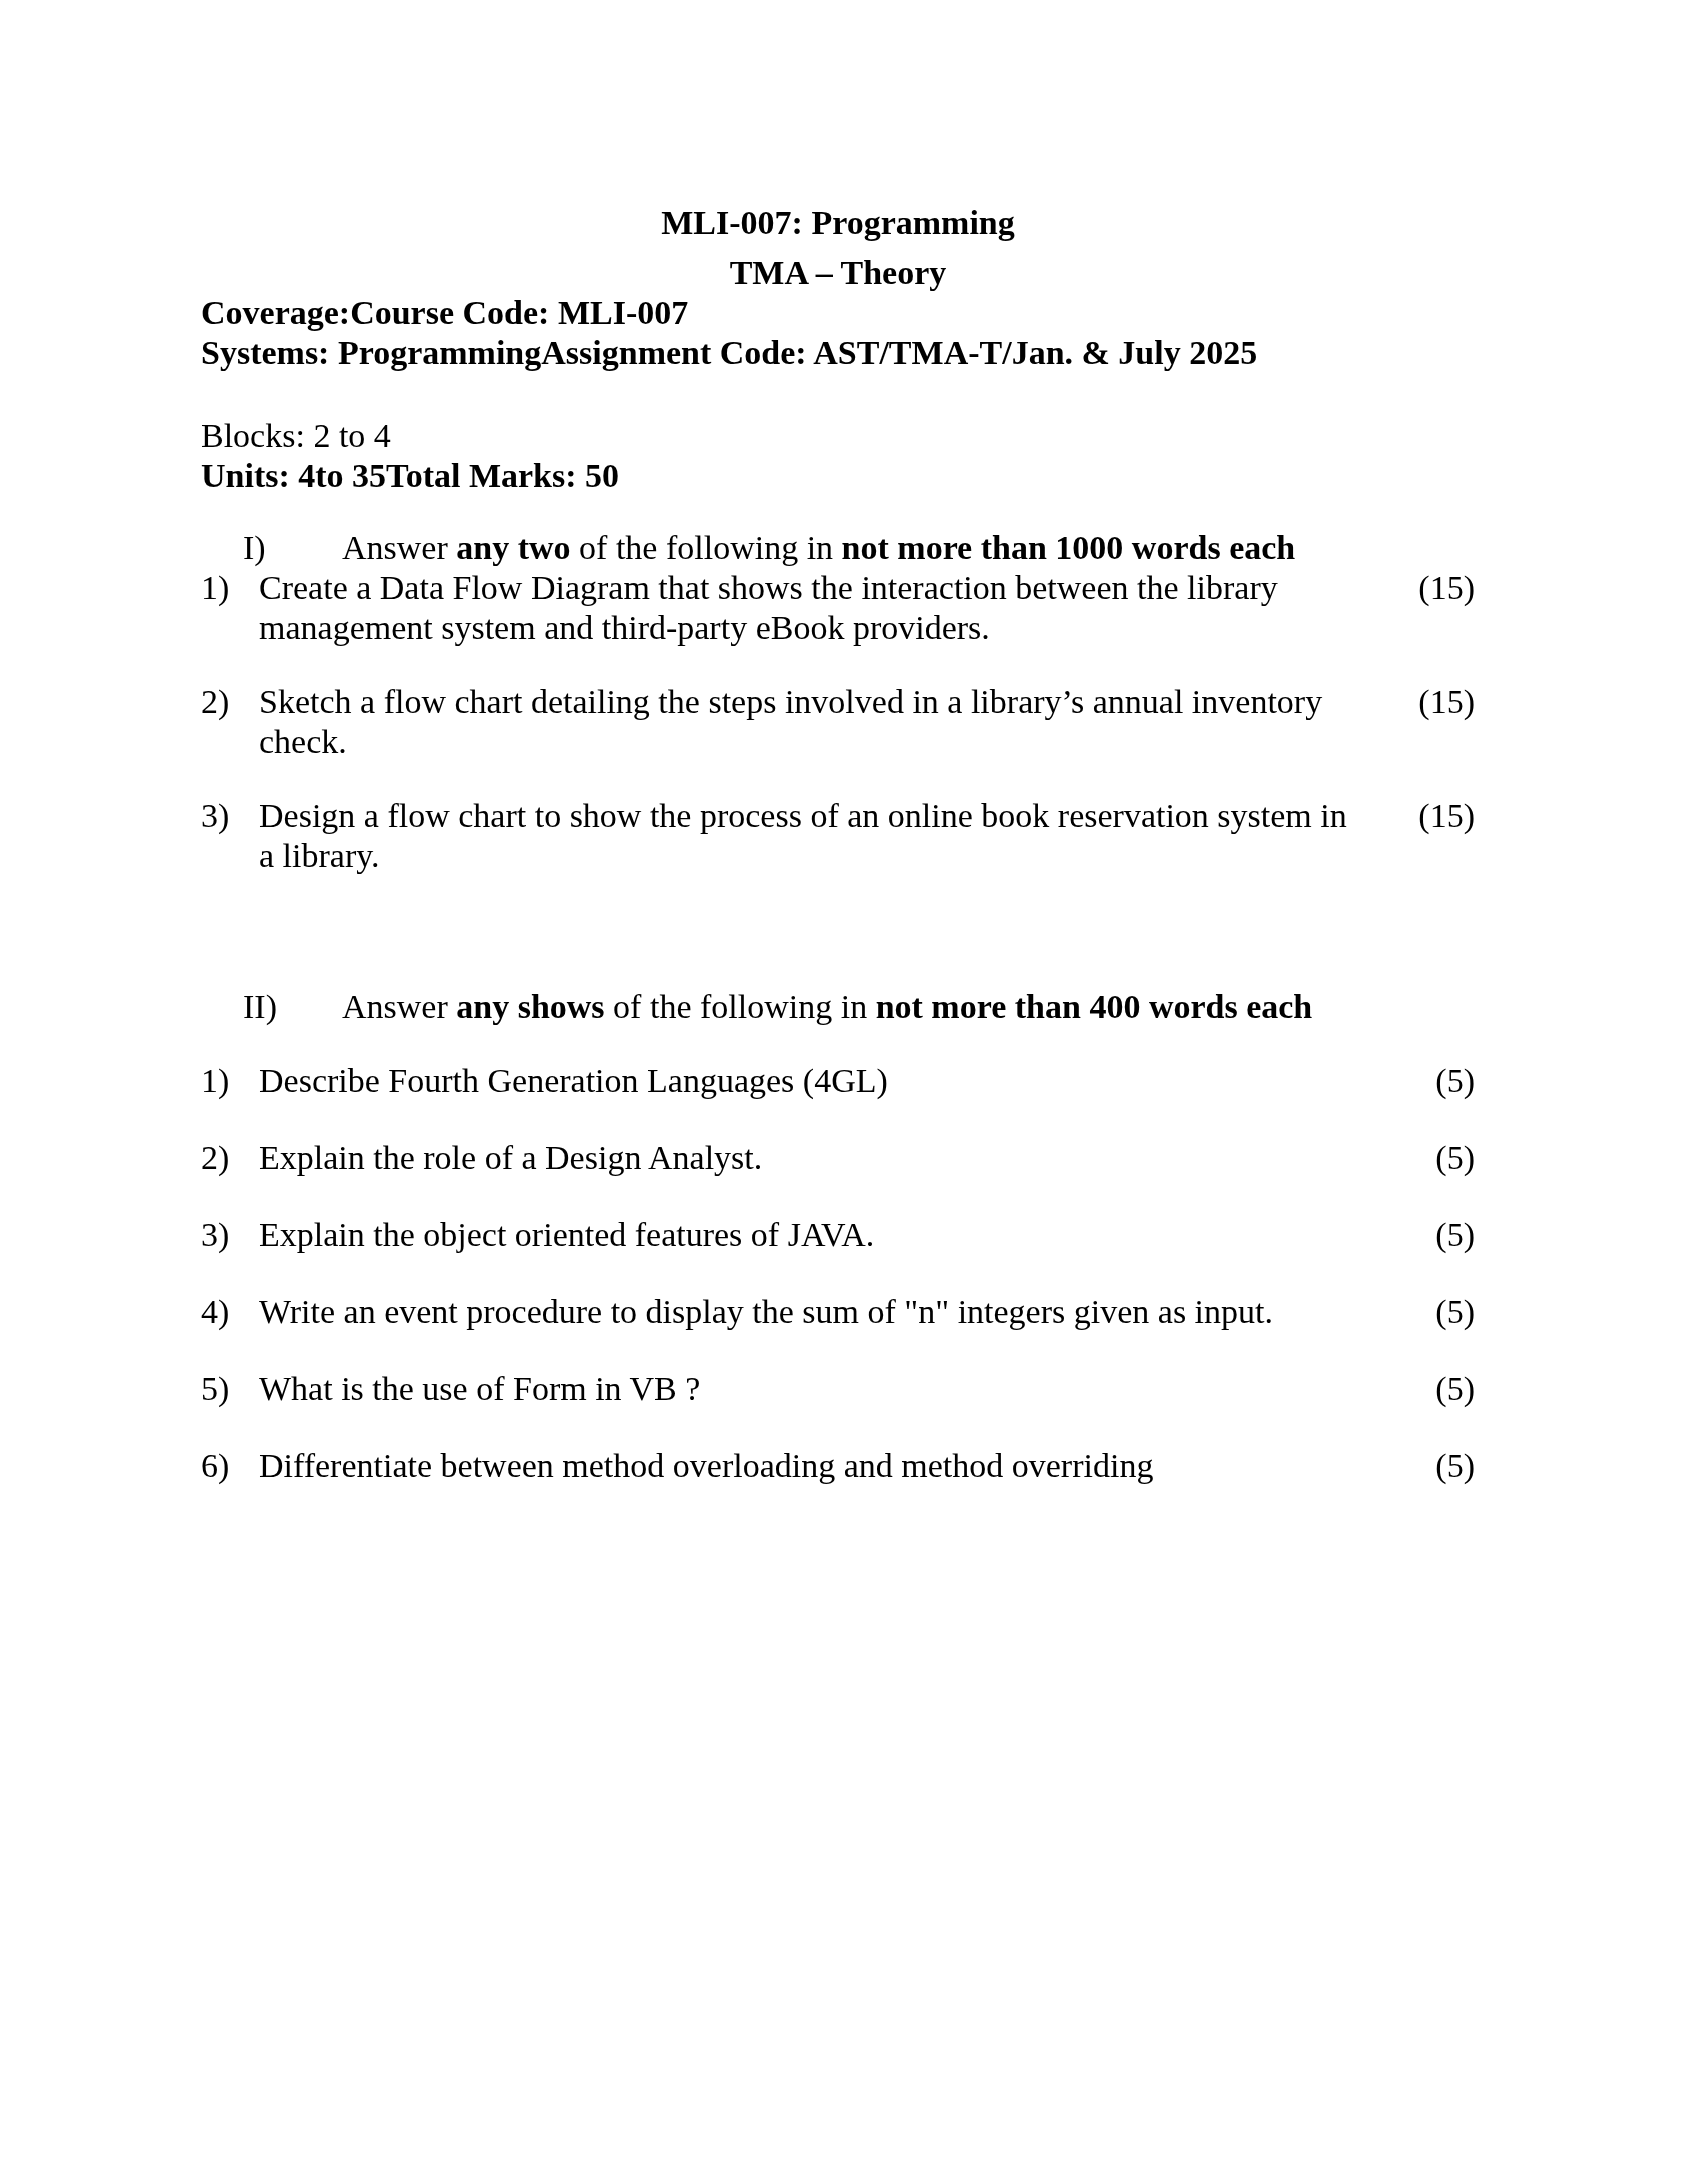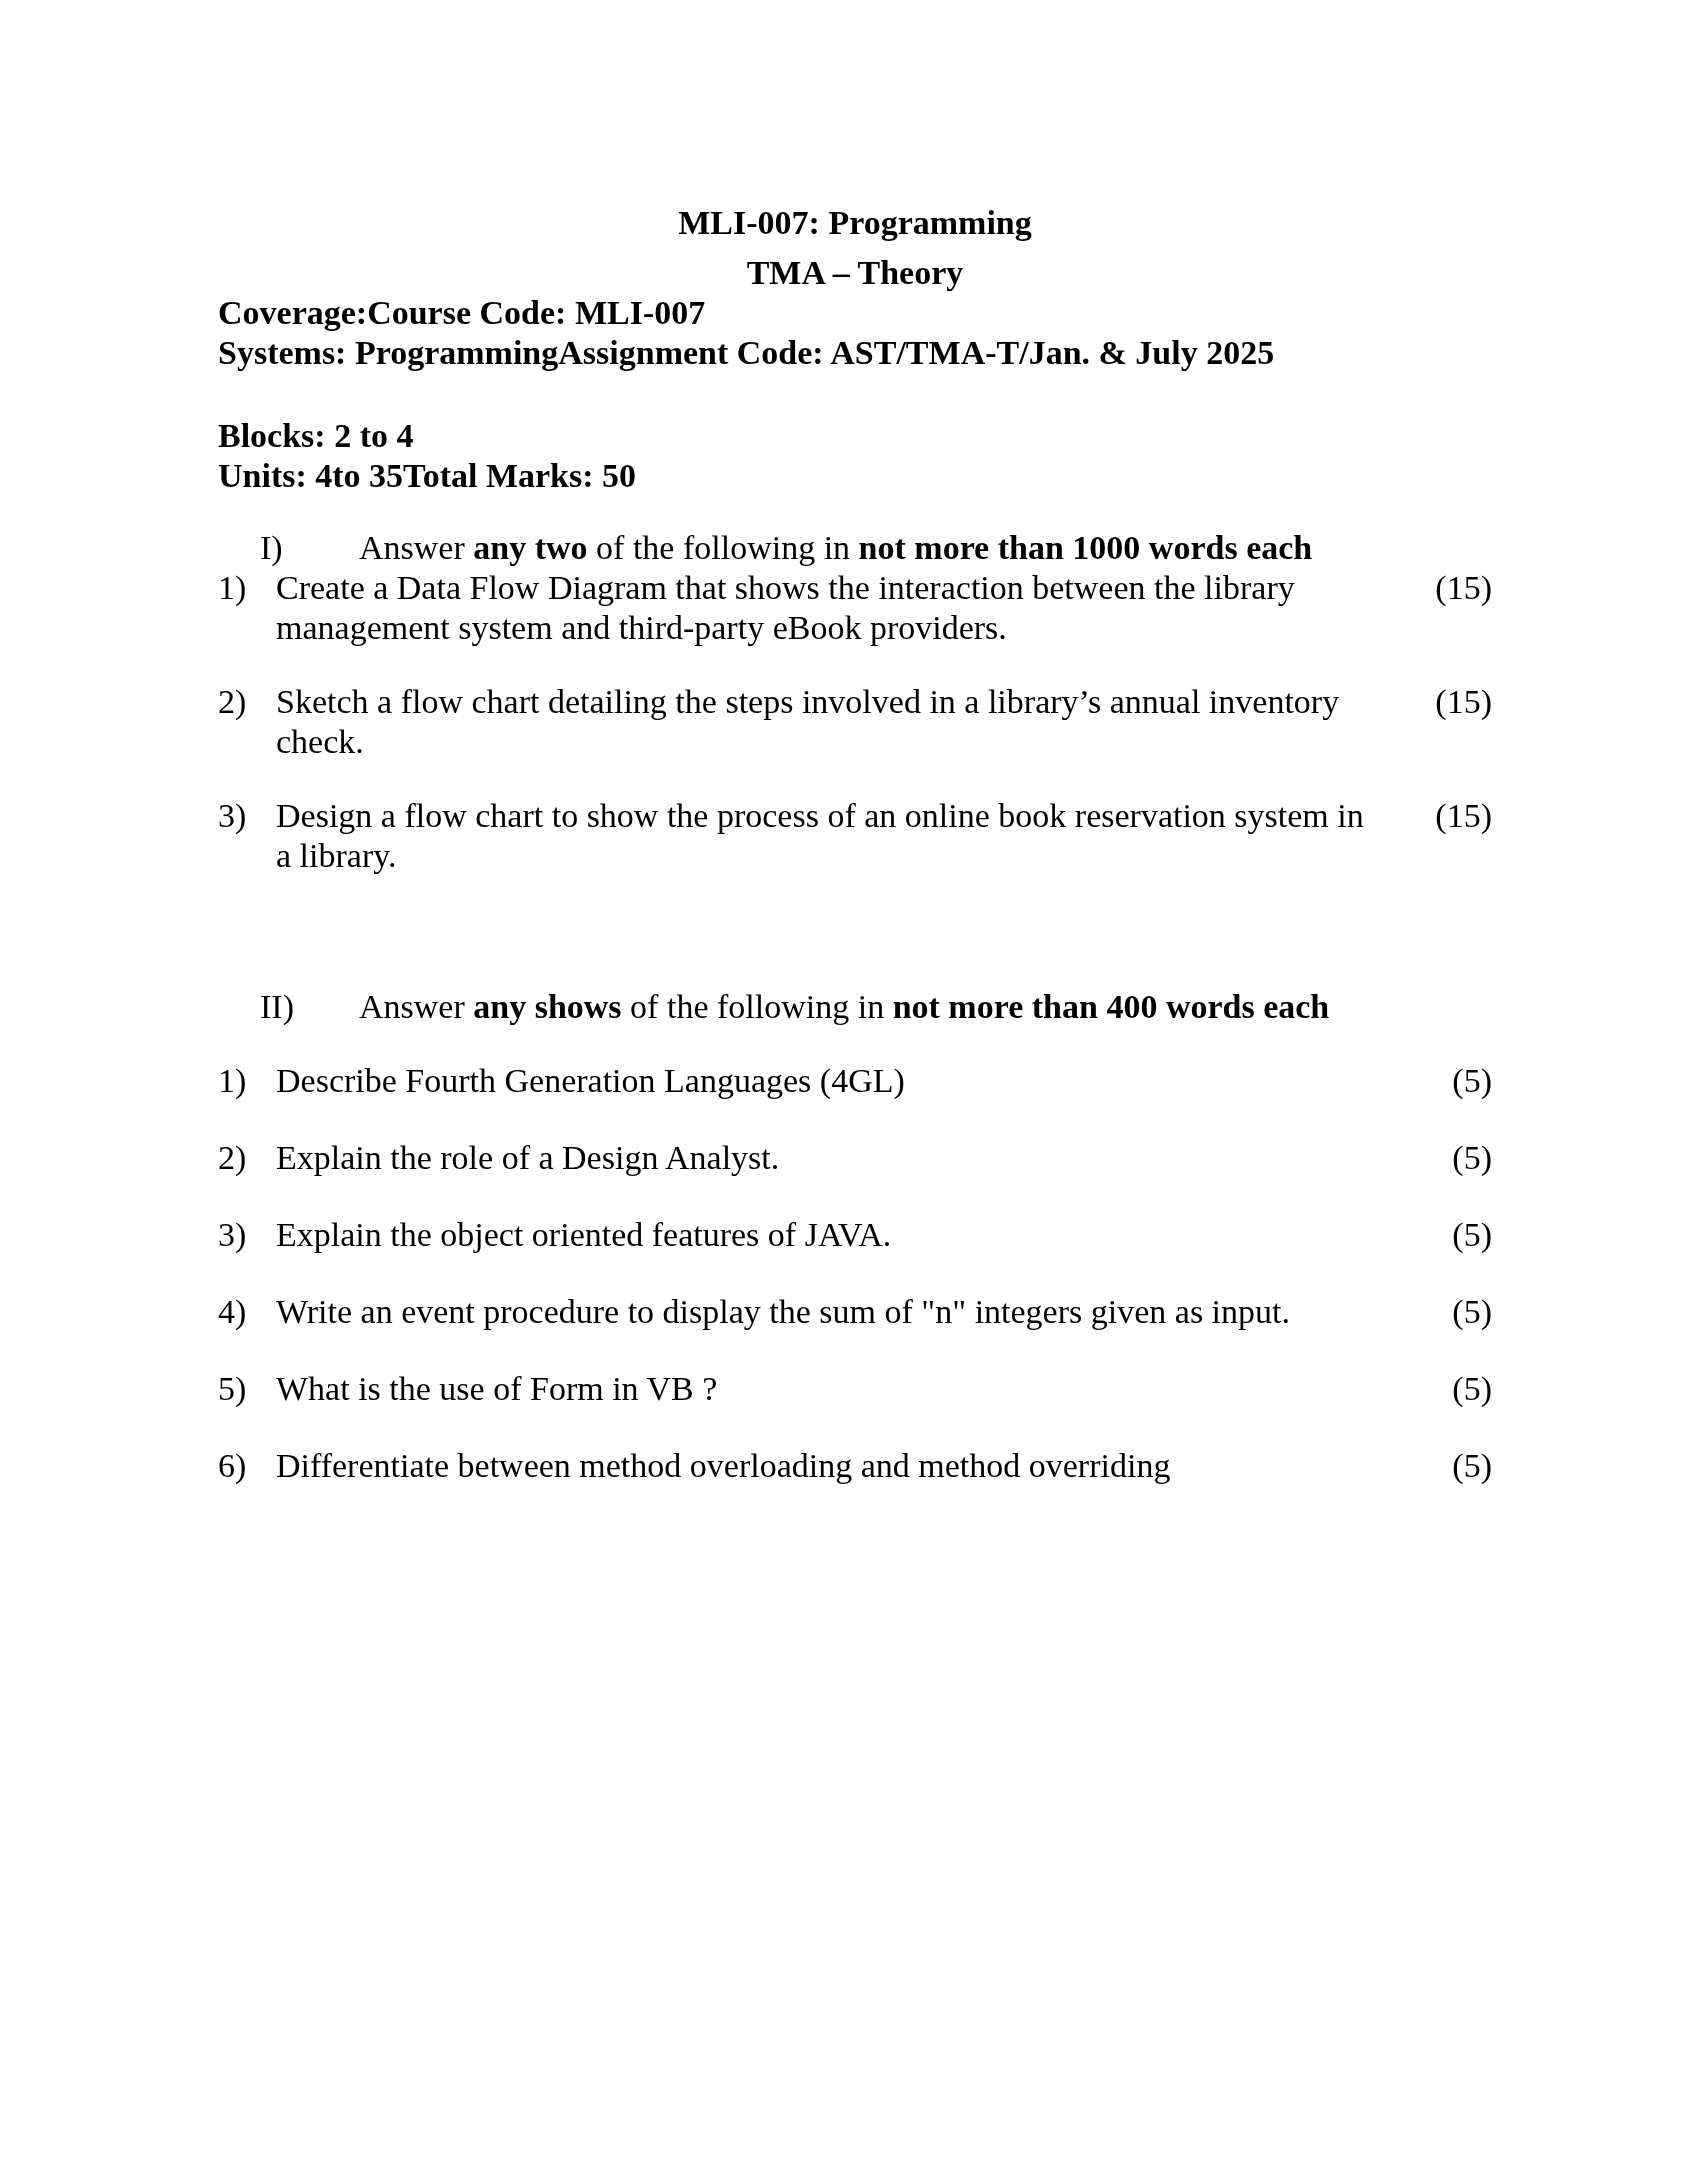--- a/index.html
+++ b/index.html
@@ -9,34 +9,34 @@
     height: 2178px;
     background: #ffffff;
     color: #000000;
     font-family: "Liberation Serif", "DejaVu Serif", serif;
     font-size: 34px;
     line-height: 40px;
     overflow: hidden;
   }
   .content {
     position: absolute;
-    left: 218px;
+    left: 201px;
     top: 0;
     width: 1274px;
     padding-top: 203px;
   }
   .doc-title   { text-align: center; font-weight: bold; }
   .doc-subtitle{ text-align: center; font-weight: bold; margin-top: 10px; }
   .meta-row {
     display: flex;
     justify-content: flex-start;
     font-weight: bold;
   }
   .mt-blocks { margin-top: 43px; }
-  .bold-line { font-weight: bold; }
+  .bold-line { font-weight: normal; }
   .section-heading { display: flex; }
   .sh1 { margin-top: 32px; }
   .sh2 { margin-top: 111px; }
   .sec-num { padding-left: 42px; width: 99px; flex: 0 0 99px; box-sizing: content-box; }
   .pre { white-space: pre-wrap; }
   .b   { font-weight: bold; }
   .q-row { display: flex; align-items: flex-start; }
   .q-num  { flex: 0 0 58px; width: 58px; }
   .q-text { flex: 0 0 1094px; width: 1094px; }
   .q-marks{ flex: 0 0 74px; width: 74px; margin-left: auto; text-align: right; }

